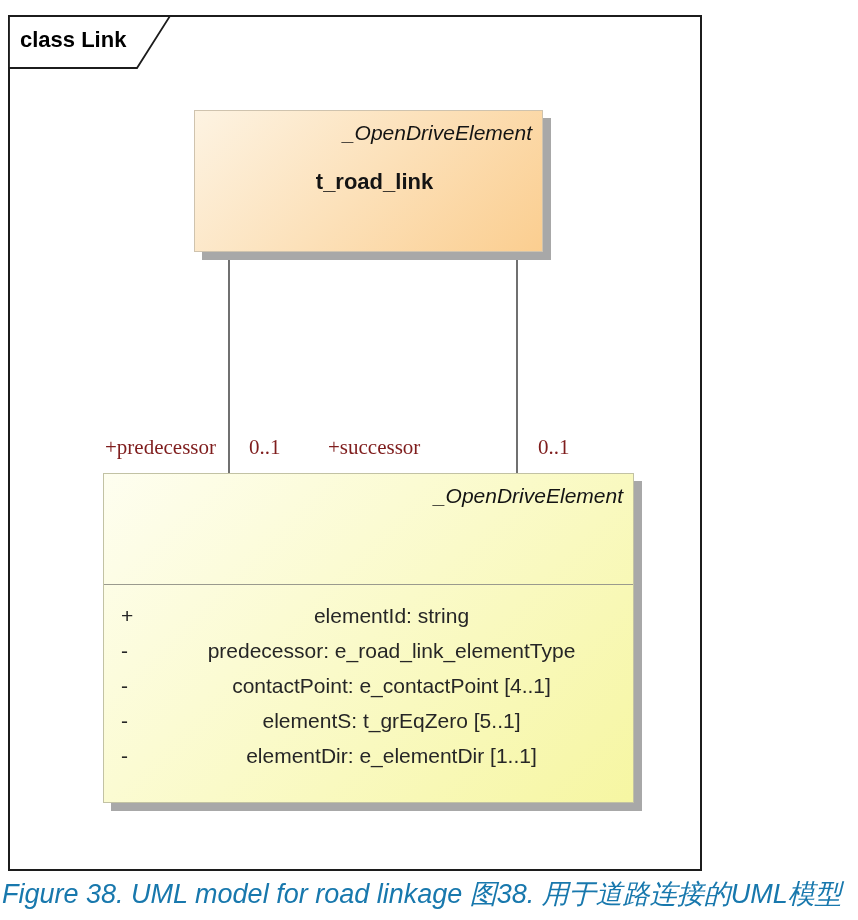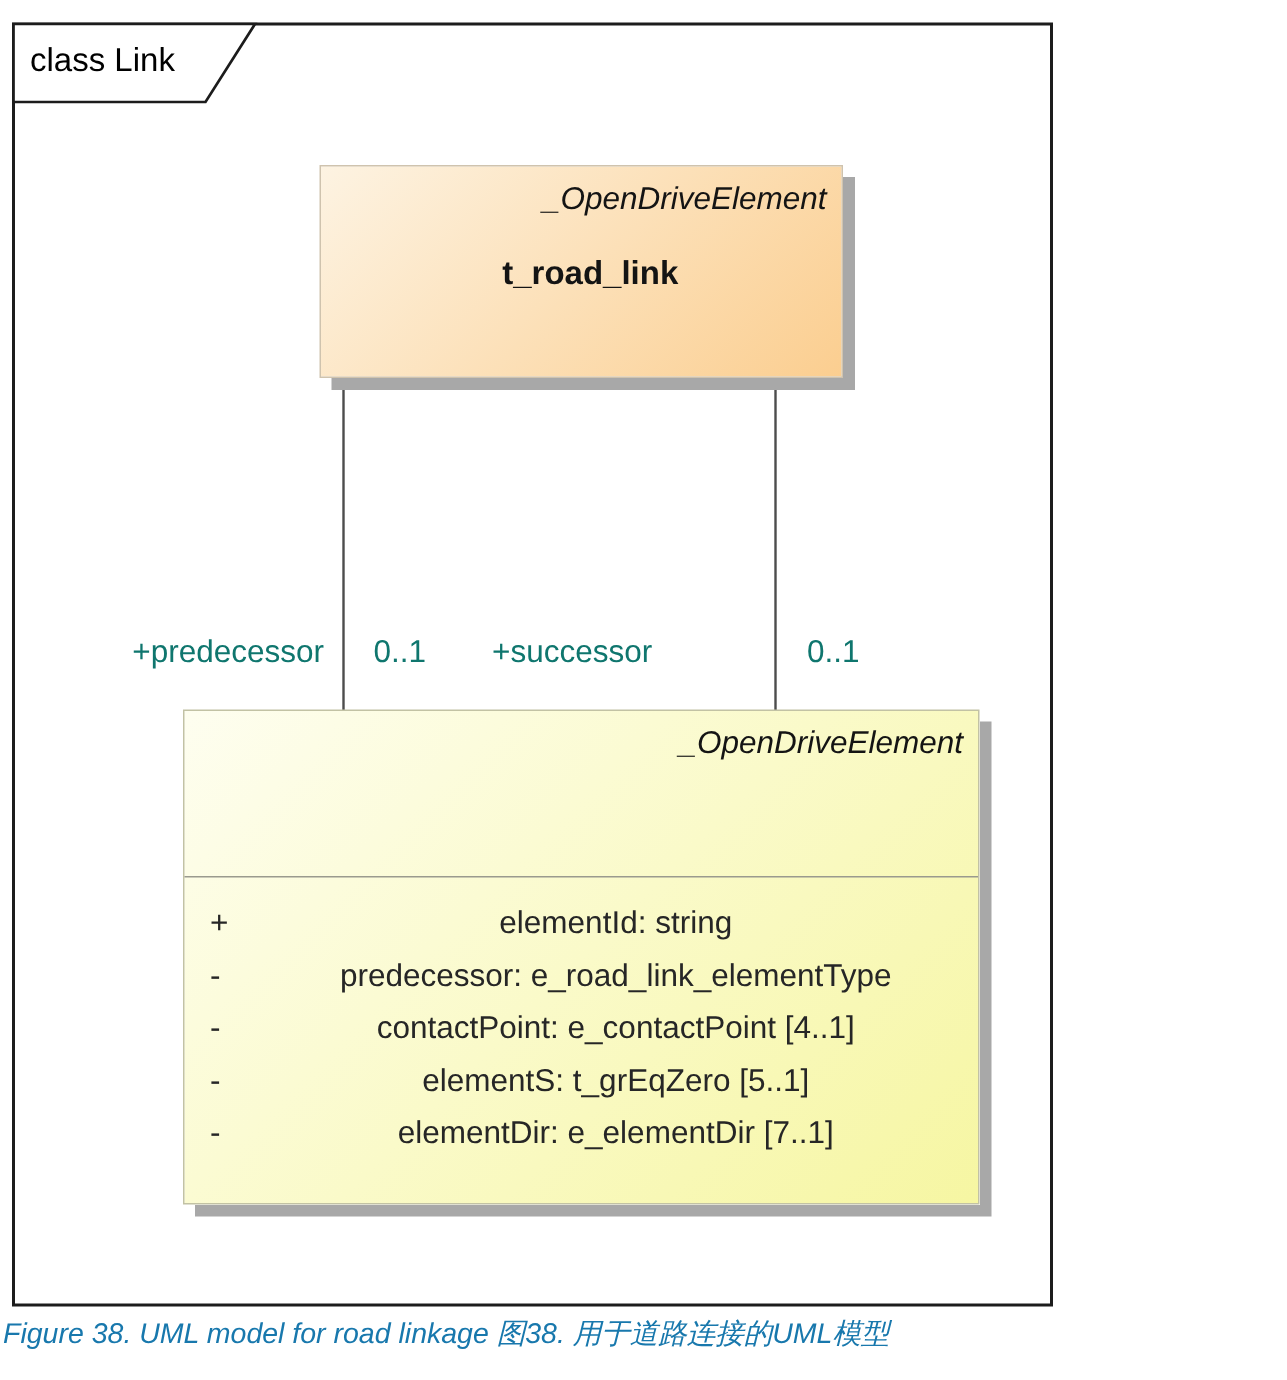--- a/index.html
+++ b/index.html
@@ -15,51 +15,51 @@
   html,body{margin:0;padding:0;background:#ffffff;}
   body{font-family:"Liberation Sans",sans-serif;color:#1a1a1a;}
   .canvas{position:relative;width:858px;height:920px;background:#ffffff;overflow:hidden;}
 
   .frame{position:absolute;left:8px;top:15px;width:694px;height:856px;
          border:2px solid var(--frame-border);box-sizing:border-box;background:transparent;}
 
   .overlay-svg{position:absolute;left:0;top:0;width:858px;height:920px;pointer-events:none;}
 
   .frame-label-text{position:absolute;left:20px;top:27px;width:130px;
-         font-size:22px;font-weight:normal;color:#000;}
+         font-size:22px;font-weight:bold;color:#000;}
 
   .class-box{position:absolute;box-sizing:border-box;
-         box-shadow:8px 8px 0 var(--shadow);margin-left:19px;}
+         box-shadow:8px 8px 0 var(--shadow);}
   .class-box.orange{left:194px;top:110px;width:349px;height:142px;
          border:1px solid #cfc3ae;
          background:linear-gradient(135deg,var(--orange-grad-start) 0%,var(--orange-grad-end) 100%);}
   .class-box.yellow{left:103px;top:473px;width:531px;height:330px;
          border:1px solid #c2c2a4;
          background:linear-gradient(135deg,var(--yellow-grad-start) 0%,var(--yellow-grad-end) 100%);}
 
   .stereotype{position:absolute;top:10px;right:10px;
          font-size:21px;font-style:italic;color:#141414;white-space:nowrap;}
   .class-name{position:absolute;top:58px;left:6px;width:100%;text-align:center;
          font-size:22px;font-weight:bold;color:#141414;white-space:nowrap;}
 
   .attr-section{position:absolute;left:0;top:110px;width:100%;
          border-top:1px solid #9a9a8e;padding-top:13px;box-sizing:border-box;}
   .attr-row{display:flex;align-items:center;height:35px;font-size:21px;color:#262626;}
   .attr-vis{width:46px;padding-left:17px;box-sizing:border-box;flex:none;}
   .attr-text{flex:1;white-space:nowrap;text-align:center;}
 
-  .assoc-label{position:absolute;top:420px;height:30px;line-height:30px;
-         font-size:21px;color:#0f766e;white-space:nowrap;}
+  .assoc-label{position:absolute;top:432px;height:30px;line-height:30px;
+         font-size:21px;color:#7f1d1d;white-space:nowrap;font-family:Liberation Serif, serif;}
   .assoc-label.role-pred{left:40px;width:176px;text-align:right;}
   .assoc-label.mult-pred{left:249px;}
   .assoc-label.role-succ{left:328px;width:174px;text-align:left;}
   .assoc-label.mult-succ{left:538px;}
 
   .caption{position:absolute;left:2px;top:876px;width:856px;
-         font-size:19px;font-style:italic;color:var(--caption-blue);white-space:nowrap;}
+         font-size:27px;font-style:italic;color:var(--caption-blue);white-space:nowrap;}
 </style>
 </head>
 <body>
 
 <div class="canvas">
 
   <div class="frame"></div>
 
   <svg class="overlay-svg" viewBox="0 0 858 920" xmlns="http://www.w3.org/2000/svg">
     <polygon points="9,16 170,16 137,68 9,68" fill="#ffffff" stroke="#1c1c1c" stroke-width="1.8"></polygon>
@@ -93,20 +93,20 @@
       <div class="attr-row">
         <span class="attr-vis">-</span>
         <span class="attr-text">contactPoint: e_contactPoint [4..1]</span>
       </div>
       <div class="attr-row">
         <span class="attr-vis">-</span>
         <span class="attr-text">elementS: t_grEqZero [5..1]</span>
       </div>
       <div class="attr-row">
         <span class="attr-vis">-</span>
-        <span class="attr-text">elementDir: e_elementDir [7..1]</span>
+        <span class="attr-text">elementDir: e_elementDir [1..1]</span>
       </div>
     </div>
   </div>
 
   <div class="caption">Figure 38. UML model for road linkage 图38. 用于道路连接的UML模型</div>
 
 </div>
 
 </body></html>

